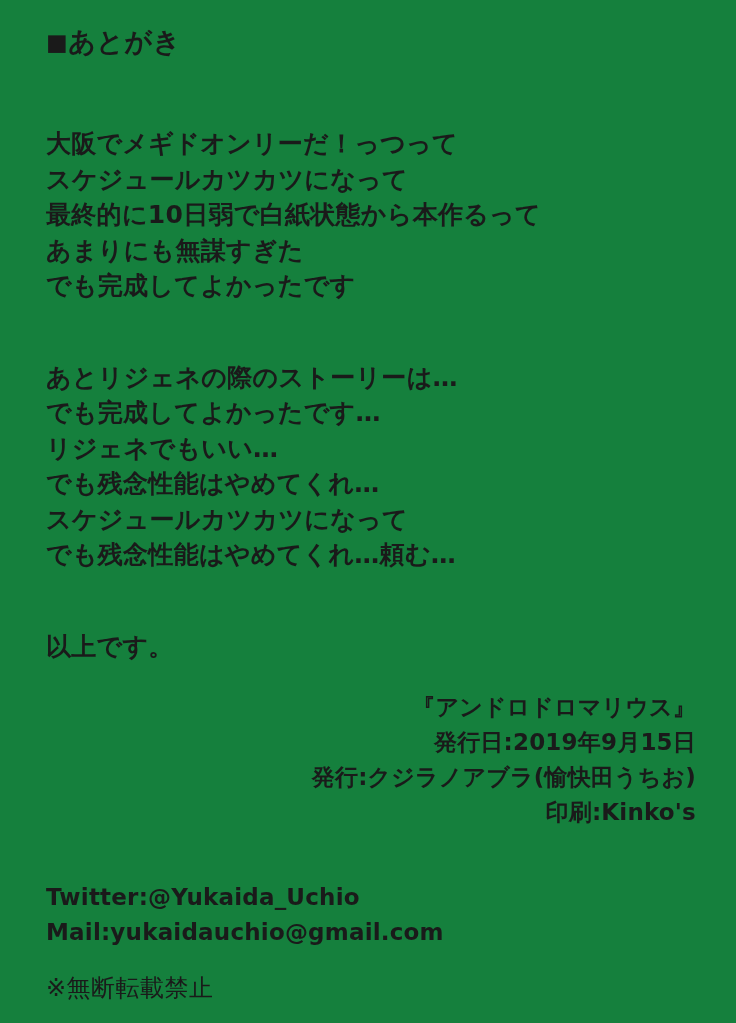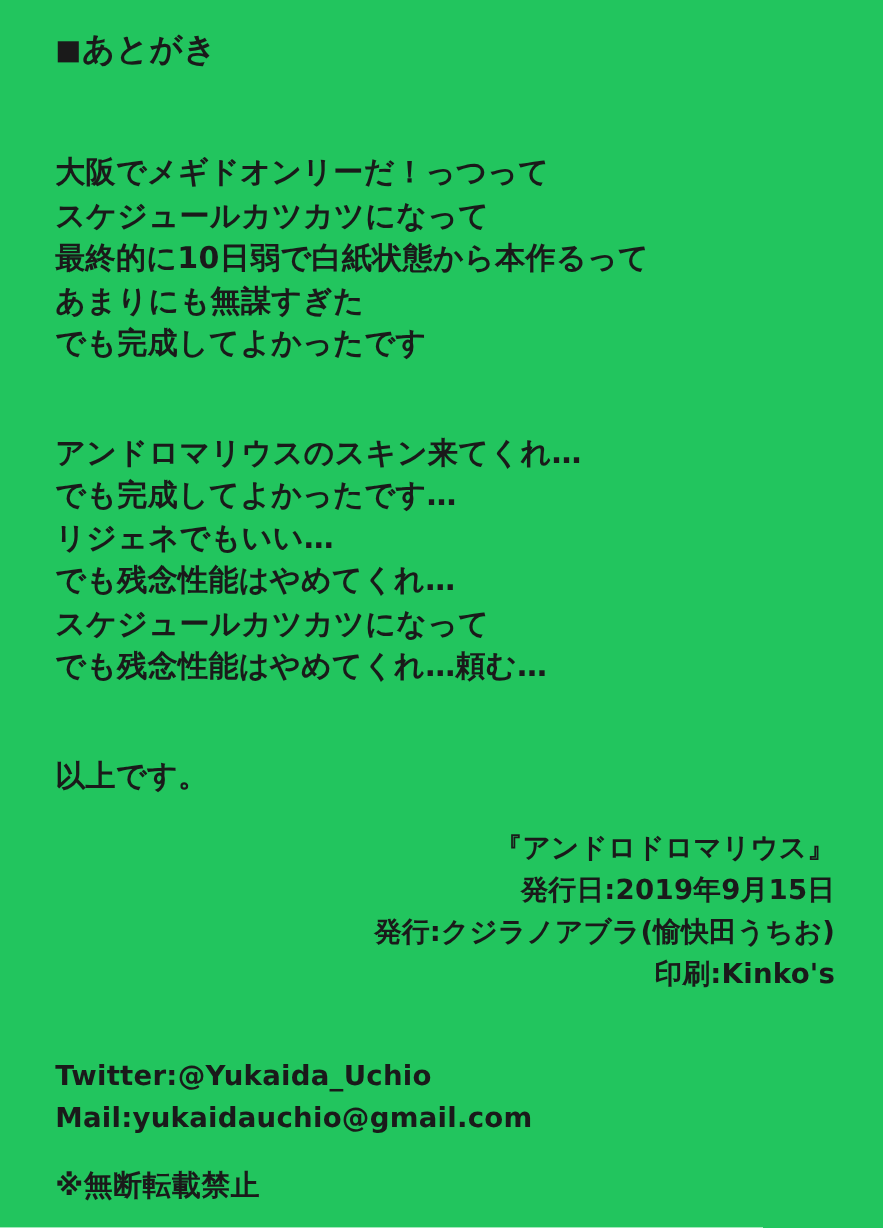--- a/index.html
+++ b/index.html
@@ -13,21 +13,21 @@
     position: relative;
     font-family: "DejaVu Sans", sans-serif;
     color: #1a1a1a;
     overflow: hidden;
   }
   .page {
     position: absolute;
     left: 0; top: 0;
     width: 736px;
     height: 1023px;
-    background: #22c55e;
+    background: #15803d;
   }
   .content {
     position: absolute;
     left: 46px;
     top: 26px;
     width: 650px;
   }
   .heading {
     font-size: 27px;
     font-weight: 700;
@@ -69,21 +69,21 @@
   .contact {
     font-size: 23px;
     font-weight: 700;
     line-height: 1.52;
     letter-spacing: 0.2px;
     margin-top: 28px;
   }
   .contact .line { white-space: nowrap; }
   .notice {
     font-size: 24px;
-    font-weight: 700;
+    font-weight: 400;
     letter-spacing: 0.5px;
     white-space: nowrap;
   }
 </style>
 </head>
 <body>
 
 <div class="page">
   <div class="content">
 
@@ -97,21 +97,21 @@
       <div class="line">大阪でメギドオンリーだ！っつって</div>
       <div class="line">スケジュールカツカツになって</div>
       <div class="line">最終的に10日弱で白紙状態から本作るって</div>
       <div class="line">あまりにも無謀すぎた</div>
       <div class="line">でも完成してよかったです</div>
     </div>
 
     <div class="gap-2"></div>
 
     <div class="block">
-      <div class="line">アンドロマリウスのスキン来てくれ…</div>
+      <div class="line">あとリジェネの際のストーリーは…</div>
       <div class="line">でも完成してよかったです…</div>
       <div class="line">リジェネでもいい…</div>
       <div class="line">でも残念性能はやめてくれ…</div>
       <div class="line">スケジュールカツカツになって</div>
       <div class="line">でも残念性能はやめてくれ…頼む…</div>
     </div>
 
     <div class="gap-3"></div>
 
     <div class="block">

